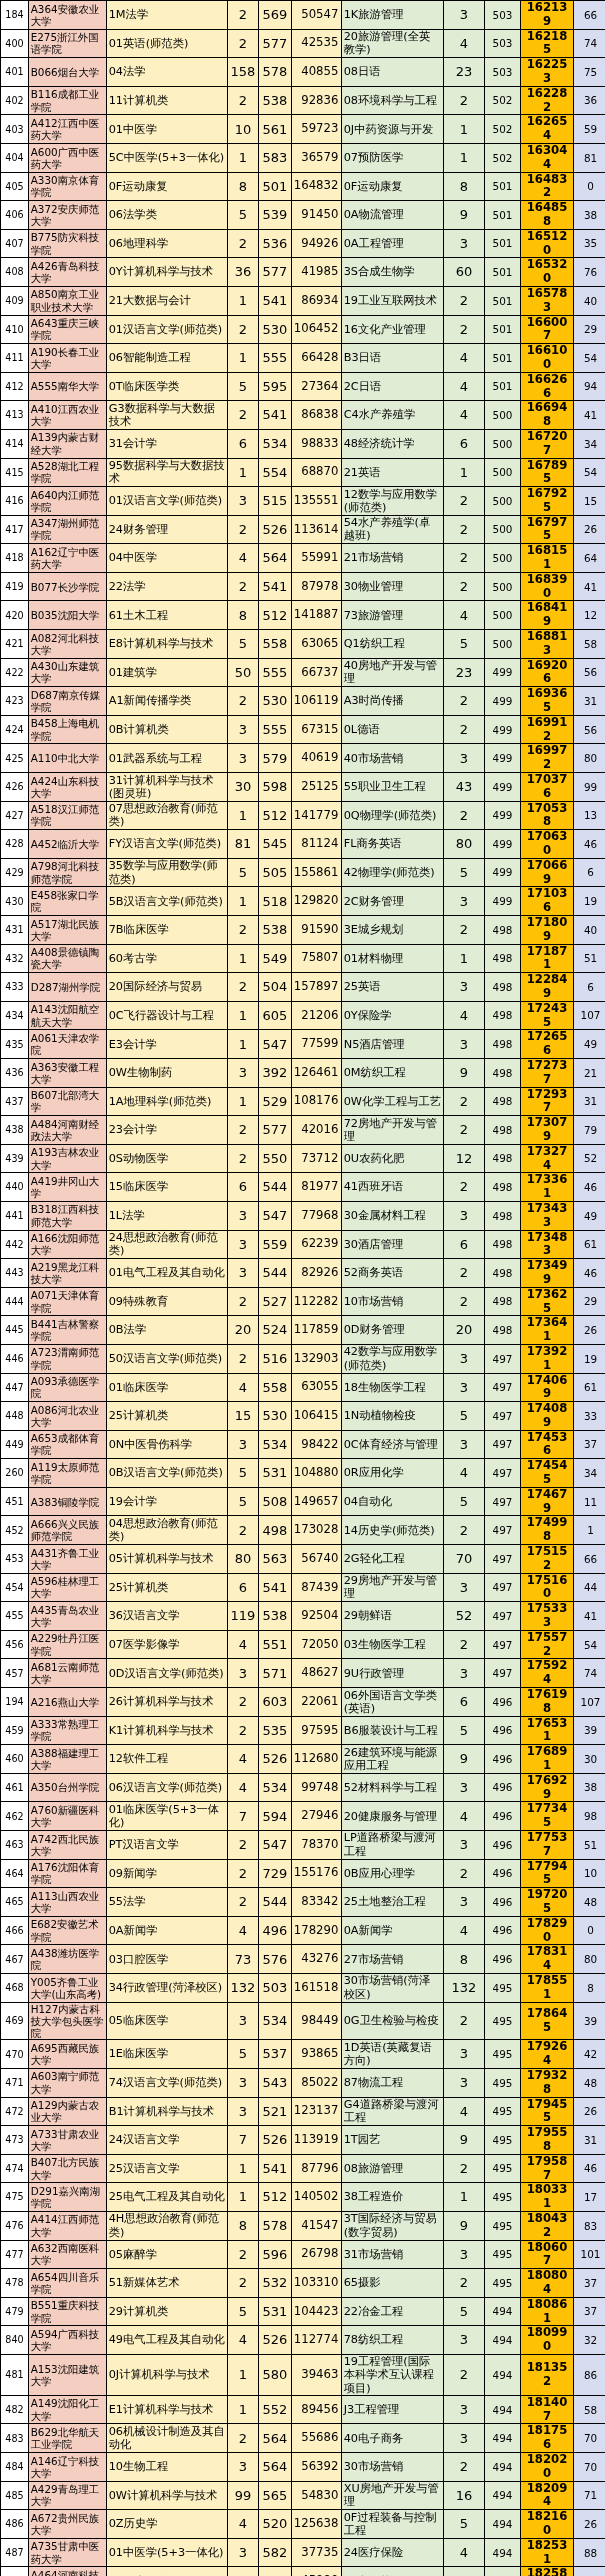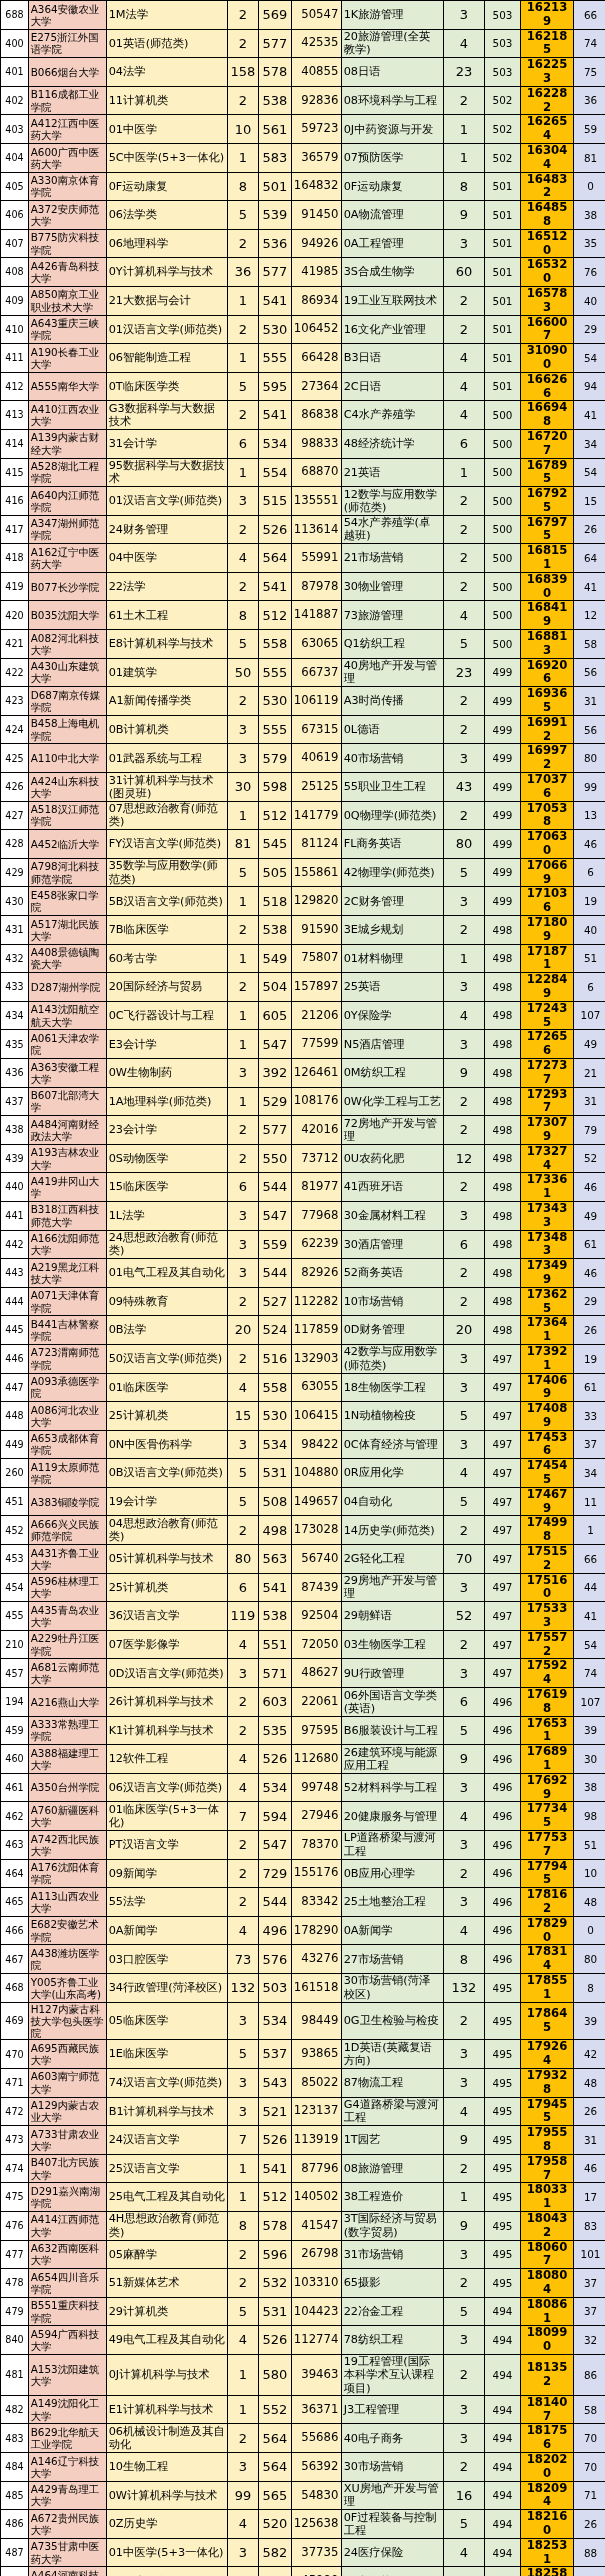--- a/index.html
+++ b/index.html
@@ -43,21 +43,21 @@
       <col style="width:33px">
       <col style="width:50px">
     <col style="width:102px">
       <col style="width:41px">
       <col style="width:36px">
     <col style="width:53px">
       <col style="width:34px">
   </colgroup>
   <tbody id="tbody">
       <tr>
-        <td class="c-no">688</td>
+        <td class="c-no">184</td>
         <td class="c-uni">A364安徽农业大学</td>
         <td class="c-m1">1M法学</td>
         <td class="c-n1">2</td>
         <td class="c-s1">569</td>
         <td class="c-r1">50547</td>
         <td class="c-m2">1K旅游管理</td>
         <td class="c-n2">3</td>
         <td class="c-s2">503</td>
         <td class="c-r2">162139</td>
         <td class="c-d">66</td>
@@ -208,21 +208,21 @@
       <tr>
         <td class="c-no">411</td>
         <td class="c-uni">A190长春工业大学</td>
         <td class="c-m1">06智能制造工程</td>
         <td class="c-n1">1</td>
         <td class="c-s1">555</td>
         <td class="c-r1">66428</td>
         <td class="c-m2">B3日语</td>
         <td class="c-n2">4</td>
         <td class="c-s2">501</td>
-        <td class="c-r2">310900</td>
+        <td class="c-r2">166100</td>
         <td class="c-d">54</td>
       </tr>
       <tr>
         <td class="c-no">412</td>
         <td class="c-uni">A555南华大学</td>
         <td class="c-m1">0T临床医学类</td>
         <td class="c-n1">5</td>
         <td class="c-s1">595</td>
         <td class="c-r1">27364</td>
         <td class="c-m2">2C日语</td>
@@ -784,21 +784,21 @@
         <td class="c-n1">119</td>
         <td class="c-s1">538</td>
         <td class="c-r1">92504</td>
         <td class="c-m2">29朝鲜语</td>
         <td class="c-n2">52</td>
         <td class="c-s2">497</td>
         <td class="c-r2">175333</td>
         <td class="c-d">41</td>
       </tr>
       <tr>
-        <td class="c-no">210</td>
+        <td class="c-no">456</td>
         <td class="c-uni">A229牡丹江医学院</td>
         <td class="c-m1">07医学影像学</td>
         <td class="c-n1">4</td>
         <td class="c-s1">551</td>
         <td class="c-r1">72050</td>
         <td class="c-m2">03生物医学工程</td>
         <td class="c-n2">2</td>
         <td class="c-s2">497</td>
         <td class="c-r2">175572</td>
         <td class="c-d">54</td>
@@ -910,21 +910,21 @@
       <tr>
         <td class="c-no">465</td>
         <td class="c-uni">A113山西农业大学</td>
         <td class="c-m1">55法学</td>
         <td class="c-n1">2</td>
         <td class="c-s1">544</td>
         <td class="c-r1">83342</td>
         <td class="c-m2">25土地整治工程</td>
         <td class="c-n2">3</td>
         <td class="c-s2">496</td>
-        <td class="c-r2">178162</td>
+        <td class="c-r2">197205</td>
         <td class="c-d">48</td>
       </tr>
       <tr>
         <td class="c-no">466</td>
         <td class="c-uni">E682安徽艺术学院</td>
         <td class="c-m1">0A新闻学</td>
         <td class="c-n1">4</td>
         <td class="c-s1">496</td>
         <td class="c-r1">178290</td>
         <td class="c-m2">0A新闻学</td>
@@ -1127,21 +1127,21 @@
         <td class="c-s2">494</td>
         <td class="c-r2">181352</td>
         <td class="c-d">86</td>
       </tr>
       <tr>
         <td class="c-no">482</td>
         <td class="c-uni">A149沈阳化工大学</td>
         <td class="c-m1">E1计算机科学与技术</td>
         <td class="c-n1">1</td>
         <td class="c-s1">552</td>
-        <td class="c-r1">36371</td>
+        <td class="c-r1">89456</td>
         <td class="c-m2">J3工程管理</td>
         <td class="c-n2">3</td>
         <td class="c-s2">494</td>
         <td class="c-r2">181407</td>
         <td class="c-d">58</td>
       </tr>
       <tr>
         <td class="c-no">483</td>
         <td class="c-uni">B629北华航天工业学院</td>
         <td class="c-m1">06机械设计制造及其自动化</td>

